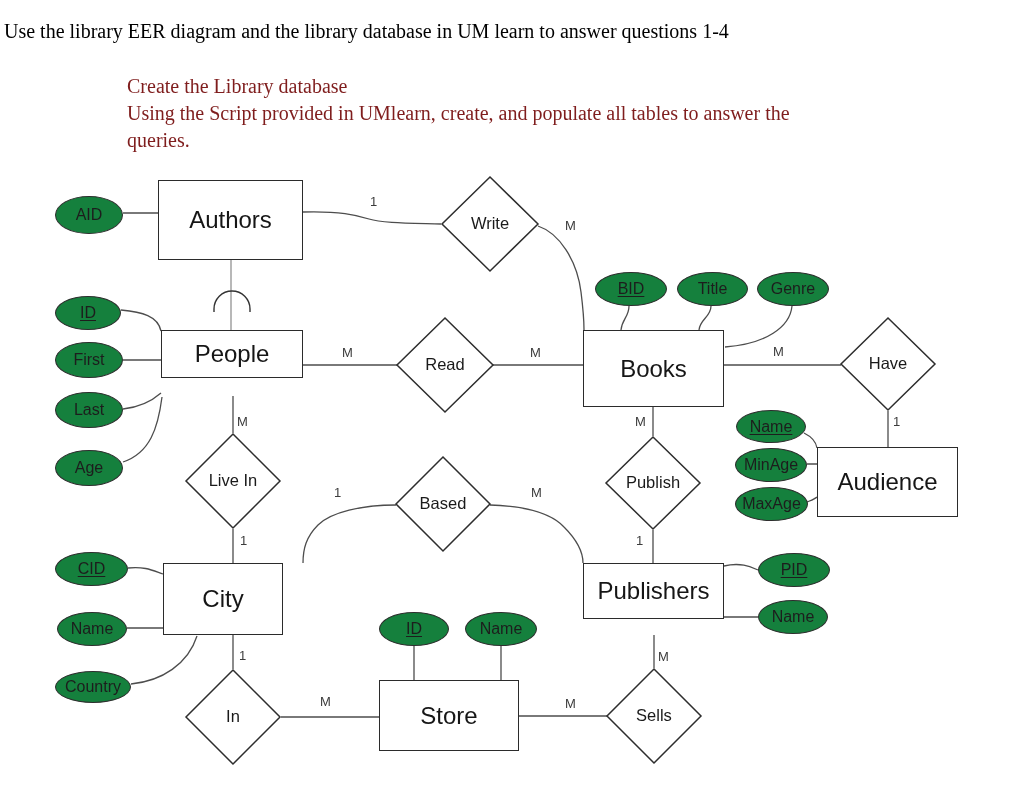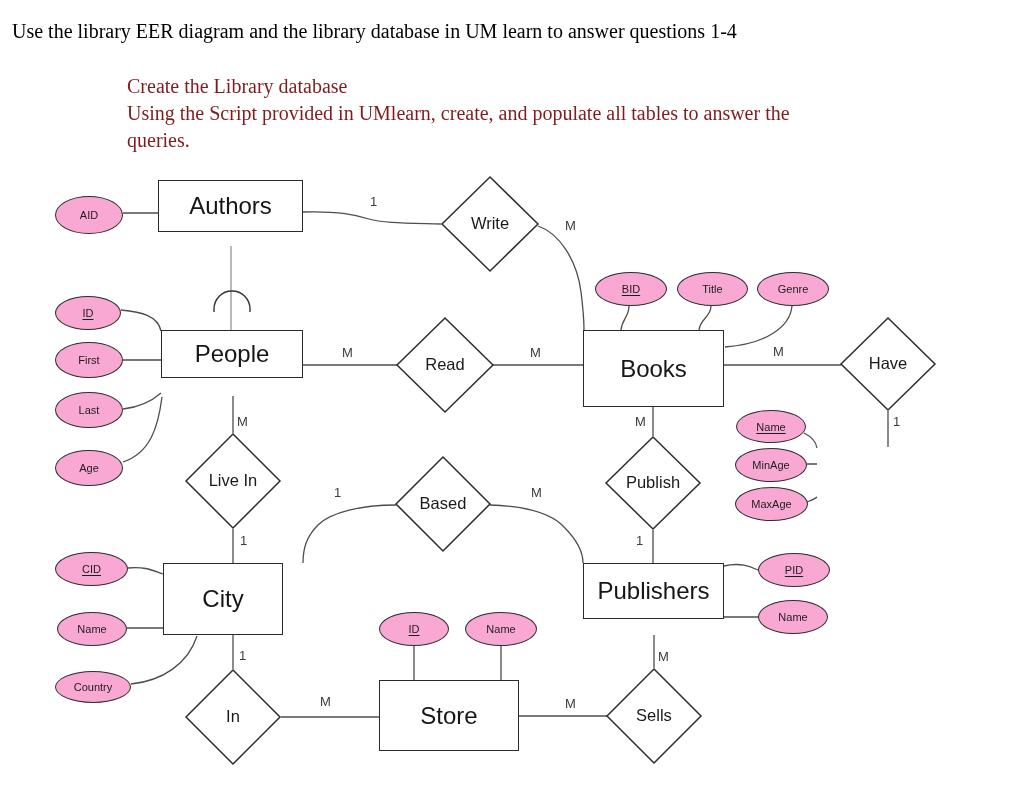--- a/index.html
+++ b/index.html
@@ -1,26 +1,26 @@
 <!DOCTYPE html>
 <html><head>
 <meta charset="utf-8">
 <style>
   html,body{margin:0;padding:0;background:#fff;}
   .canvas{position:relative;width:1024px;height:801px;background:#ffffff;overflow:hidden;
           font-family:"Liberation Sans",sans-serif;color:#111;}
-  .prompt-line{position:absolute;left:12px;top:20px;font-family:"Liberation Serif",serif;
+  .prompt-line{position:absolute;left:4px;top:20px;font-family:"Liberation Serif",serif;
           font-size:20px;color:#000;white-space:nowrap;}
   .prompt-para{position:absolute;left:127px;top:73px;font-family:"Liberation Serif",serif;
           font-size:20px;line-height:27px;color:#7f1d1d;}
   svg.layer{position:absolute;left:0;top:0;}
   .entity{position:absolute;background:#fff;border:1.6px solid #2b2b2b;display:flex;
           align-items:center;justify-content:center;font-size:24px;color:#161616;box-sizing:border-box;}
-  .attr{position:absolute;background:#f9a8d4;border:1.4px solid #2e2e2e;border-radius:50%;
-          display:flex;align-items:center;justify-content:center;font-size:11px;color:#1d1d1d;box-sizing:border-box;}
+  .attr{position:absolute;background:#15803d;border:1.4px solid #2e2e2e;border-radius:50%;
+          display:flex;align-items:center;justify-content:center;font-size:16px;color:#1d1d1d;box-sizing:border-box;}
   .attr.key{text-decoration:underline;text-underline-offset:2px;}
   .rel-label{position:absolute;width:90px;text-align:center;font-size:16.5px;color:#1a1a1a;}
   .card{position:absolute;font-size:13px;color:#3c3c3c;}
 </style>
 </head>
 <body>
 
 <div class="canvas">
 
   <div class="prompt-line">Use the library EER diagram and the library database in UM learn to answer questions 1-4</div>
@@ -71,23 +71,24 @@
     <polygon points="490,177 538,224 490,271 442,224" fill="#fff" stroke="#2d2d2d" stroke-width="1.5"></polygon>
     <polygon points="445,318 493,365 445,412 397,365" fill="#fff" stroke="#2d2d2d" stroke-width="1.5"></polygon>
     <polygon points="888,318 935,364 888,410 841,364" fill="#fff" stroke="#2d2d2d" stroke-width="1.5"></polygon>
     <polygon points="233,434 280,481 233,528 186,481" fill="#fff" stroke="#2d2d2d" stroke-width="1.5"></polygon>
     <polygon points="443,457 490,504 443,551 396,504" fill="#fff" stroke="#2d2d2d" stroke-width="1.5"></polygon>
     <polygon points="653,437 700,483 653,529 606,483" fill="#fff" stroke="#2d2d2d" stroke-width="1.5"></polygon>
     <polygon points="233,670 280,717 233,764 186,717" fill="#fff" stroke="#2d2d2d" stroke-width="1.5"></polygon>
     <polygon points="654,669 701,716 654,763 607,716" fill="#fff" stroke="#2d2d2d" stroke-width="1.5"></polygon>
   </svg>
 
-  <div class="entity" style="left:158px;top:180px;width:145px;height:52px">Authors</div>
+  <div class="entity" style="left:158px;top:180px;width:145px;height:80px">Authors</div>
   <div class="entity" style="left:161px;top:330px;width:142px;height:48px">People</div>
   <div class="entity" style="left:583px;top:330px;width:141px;height:77px">Books</div>
+  <div class="entity" style="left:817px;top:447px;width:141px;height:70px">Audience</div>
   <div class="entity" style="left:163px;top:563px;width:120px;height:72px">City</div>
   <div class="entity" style="left:583px;top:563px;width:141px;height:56px">Publishers</div>
   <div class="entity" style="left:379px;top:680px;width:140px;height:71px">Store</div>
 
   <div class="rel-label" style="left:445px;top:214px">Write</div>
   <div class="rel-label" style="left:400px;top:355px">Read</div>
   <div class="rel-label" style="left:843px;top:354px">Have</div>
   <div class="rel-label" style="left:188px;top:471px">Live In</div>
   <div class="rel-label" style="left:398px;top:494px">Based</div>
   <div class="rel-label" style="left:608px;top:473px">Publish</div>

